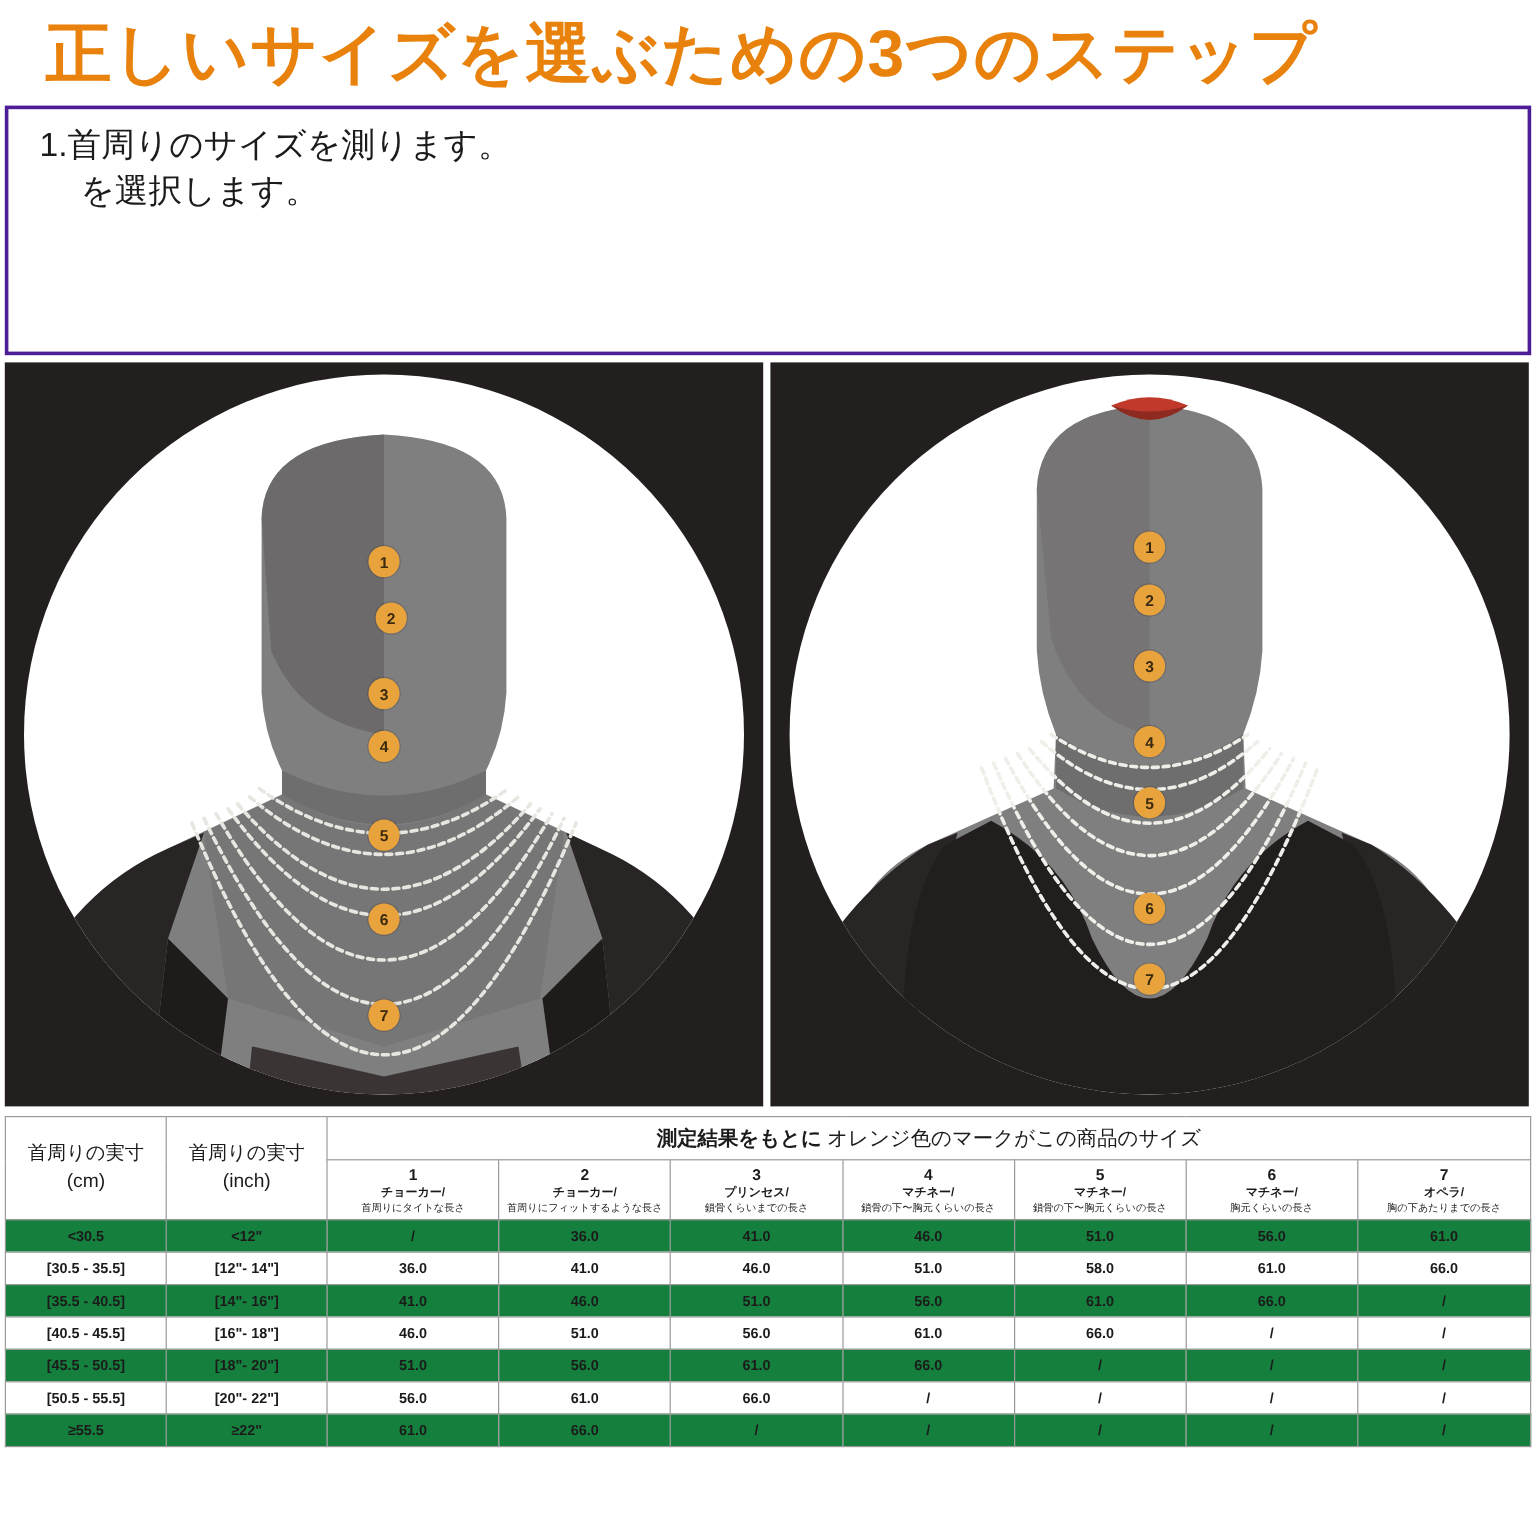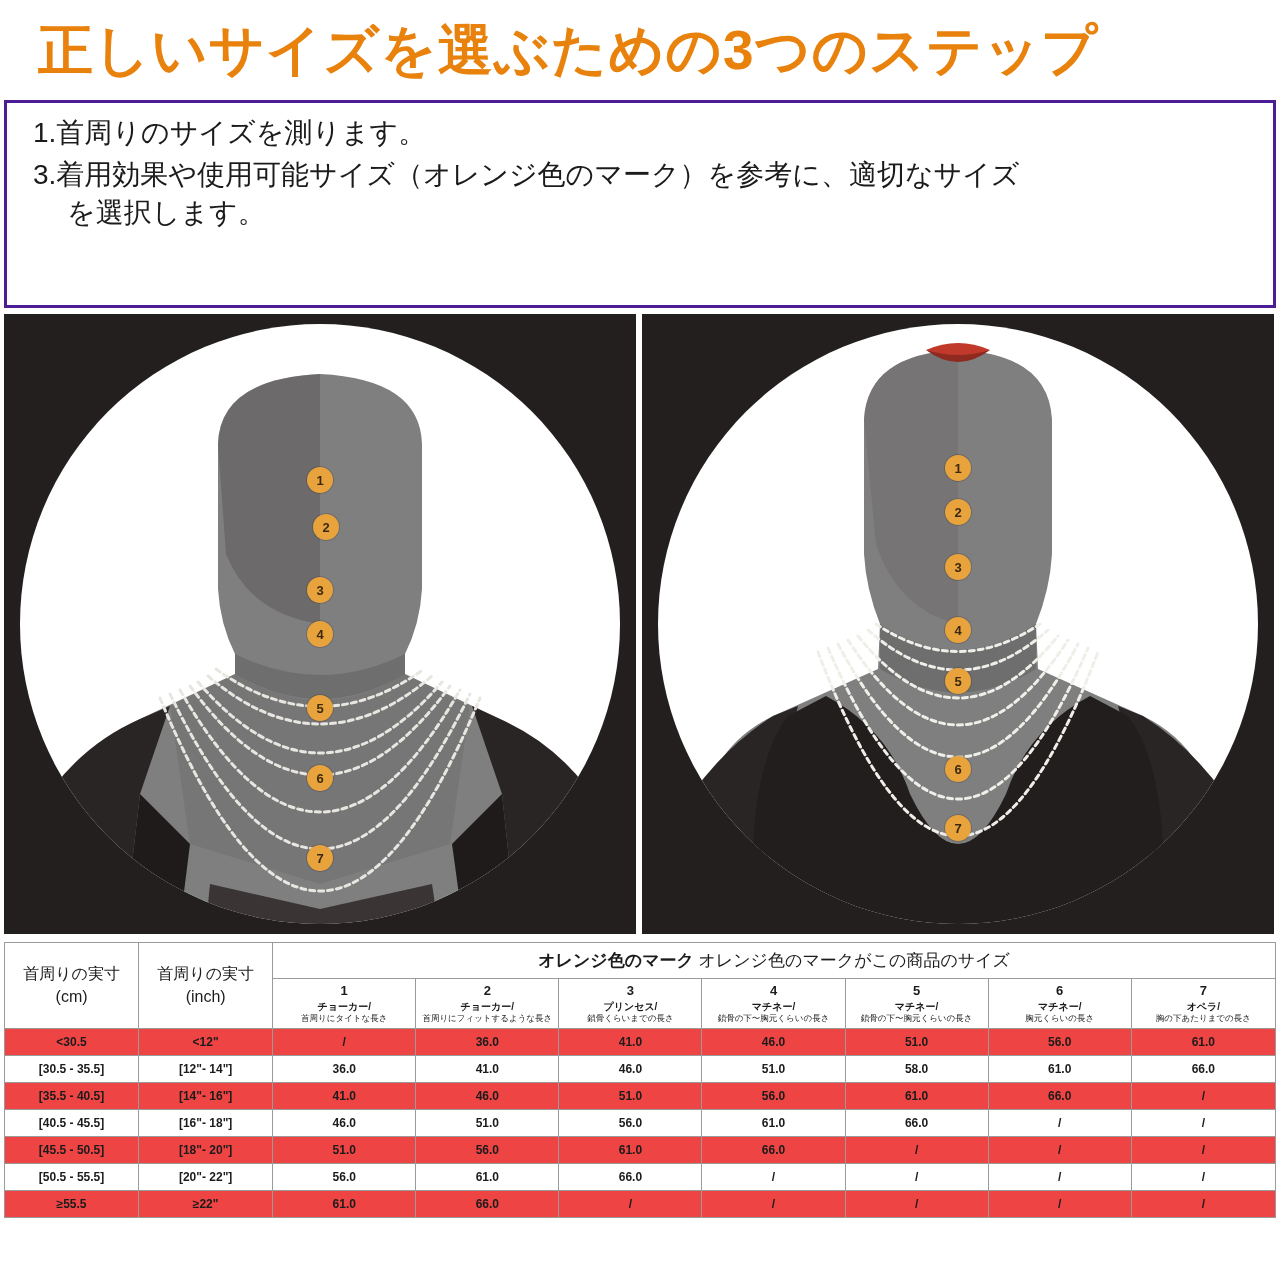--- a/index.html
+++ b/index.html
@@ -1,20 +1,20 @@
 <!DOCTYPE html>
 <html><head>
 <meta charset="utf-8">
 <style>
   html,body{margin:0;padding:0;}
   body{width:1280px;height:1280px;background:#ffffff;font-family:"Liberation Sans","DejaVu Sans",sans-serif;overflow:hidden;}
   .page{position:relative;width:1280px;height:1280px;}
 
   
-  .title-bar{height:100px;display:flex;align-items:center;padding-left:38px;box-sizing:border-box;}
+  .title-bar{height:88px;display:flex;align-items:center;padding-left:38px;box-sizing:border-box;}
   .title-bar h1{margin:0;font-size:55px;font-weight:bold;color:#E8820C;letter-spacing:1px;line-height:1;}
 
   
   .steps{margin:0 4px;border:3px solid #4c1d95;box-sizing:border-box;padding:12px 14px 14px 26px;height:208px;}
   .steps p{margin:0 0 5px 0;font-size:28px;color:#1b1b1b;line-height:1.32;}
   .steps p.indent{padding-left:34px;margin-top:-4px;}
 
   
   .illus{display:flex;gap:6px;margin-top:6px;padding:0 4px;box-sizing:border-box;}
   .panel{position:relative;width:632px;height:620px;background:#231f1f;overflow:hidden;}
@@ -28,34 +28,33 @@
   .hdr-top td{padding:6px 2px;}
   .grp-title{font-size:17px;font-weight:bold;}
   .grp-sub{font-size:17px;font-weight:normal;}
   .meas-head{font-size:16px;font-weight:normal;line-height:1.45;padding:4px 2px;margin-top:12px;}
   .col-head{padding:4px 2px;line-height:1.3;}
   .col-num{font-size:13px;font-weight:bold;}
   .col-name{font-size:10px;font-weight:bold;}
   .col-desc{font-size:8.5px;text-align:center;}
   .data td{font-size:12px;padding:6px 2px;font-weight:bold;}
   .hl{color:#C8791A;}
-  .rowband{background:#ef4444;}
+  .rowband{background:#15803d;}
 </style>
 </head>
 <body>
 
 <div class="page">
 
   <div class="title-bar">
     <h1>正しいサイズを選ぶための3つのステップ</h1>
   </div>
 
   <div class="steps">
     <p>1.首周りのサイズを測ります。</p>
-    <p>3.着用効果や使用可能サイズ（オレンジ色のマーク）を参考に、適切なサイズ</p>
     <p class="indent">を選択します。</p>
   </div>
 
   <div class="illus">
 
     <div class="panel">
       <div class="circle">
         <svg class="fig" viewBox="0 0 600 600">
 
           <path d="M60 600 L60 470 Q70 420 120 395 L215 350 L215 330 Q200 300 198 265 L198 120 Q200 55 300 50 Q400 55 402 120 L402 265 Q400 300 385 330 L385 350 L480 395 Q530 420 540 470 L540 600 Z" fill="#7f7f7f"></path>
@@ -141,21 +140,21 @@
       <tr class="hdr-top">
         <td rowspan="2" class="meas-head">
           <div>首周りの実寸</div>
           <div>(cm)</div>
         </td>
         <td rowspan="2" class="meas-head">
           <div>首周りの実寸</div>
           <div>(inch)</div>
         </td>
         <td colspan="7">
-          <span class="grp-title">オレンジ色のマーク</span>
+          <span class="grp-title">測定結果をもとに</span>
           <span class="grp-sub">オレンジ色のマークがこの商品のサイズ</span>
         </td>
       </tr>
       <tr>
         <td class="col-head">
           <div class="col-num">1</div>
           <div class="col-name">チョーカー/</div>
           <div class="col-desc">首周りにタイトな長さ</div>
         </td>
         <td class="col-head">

